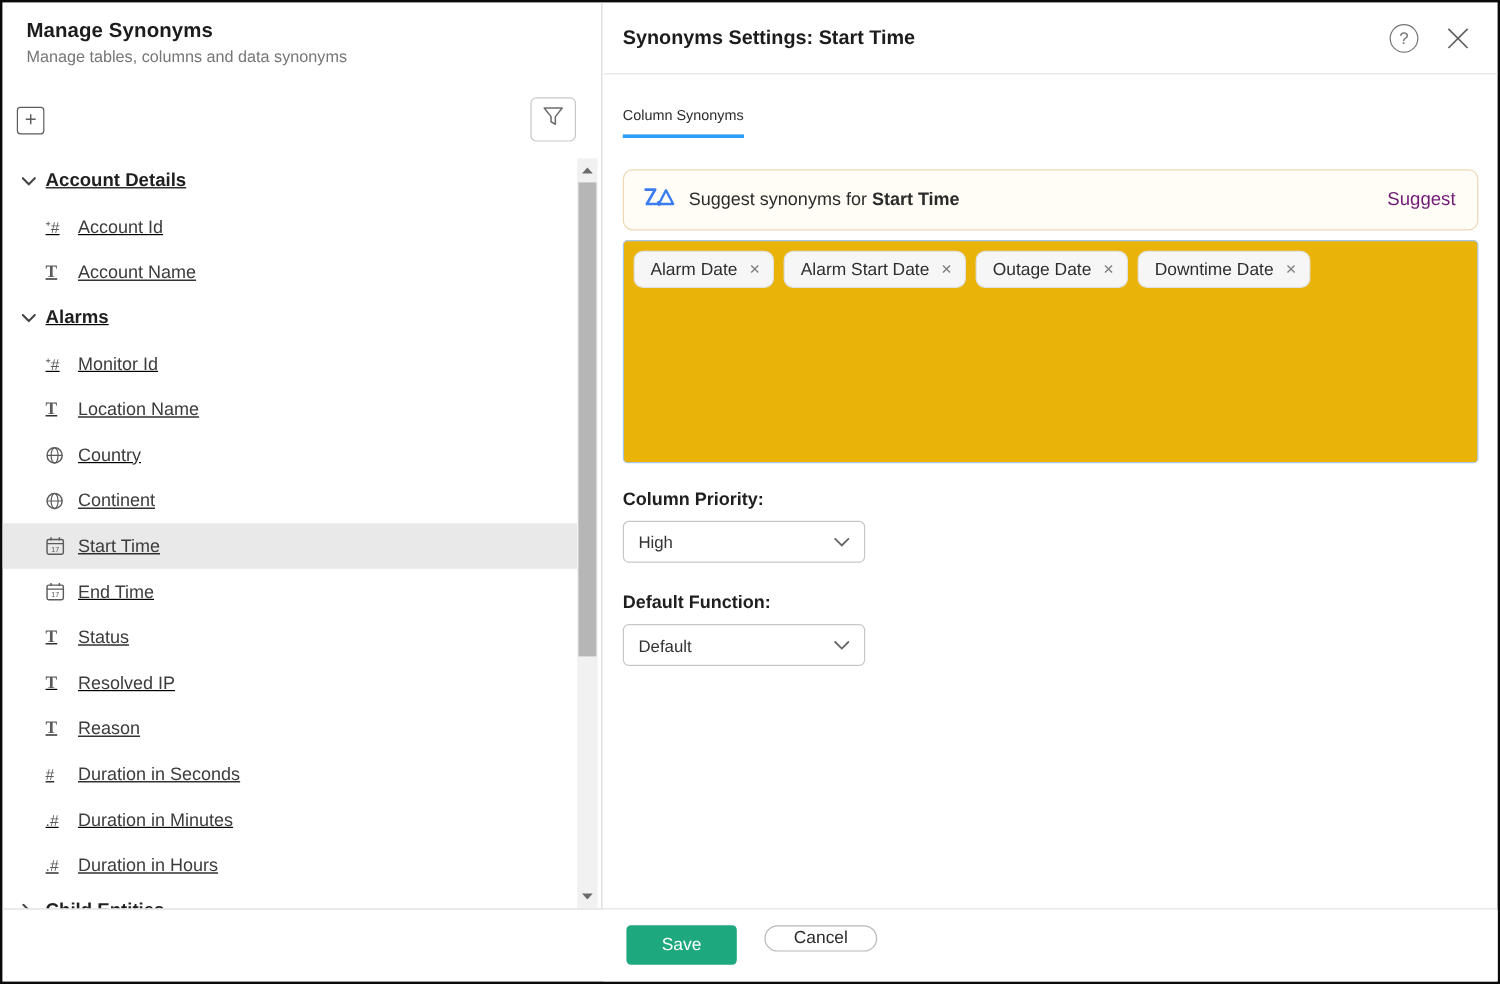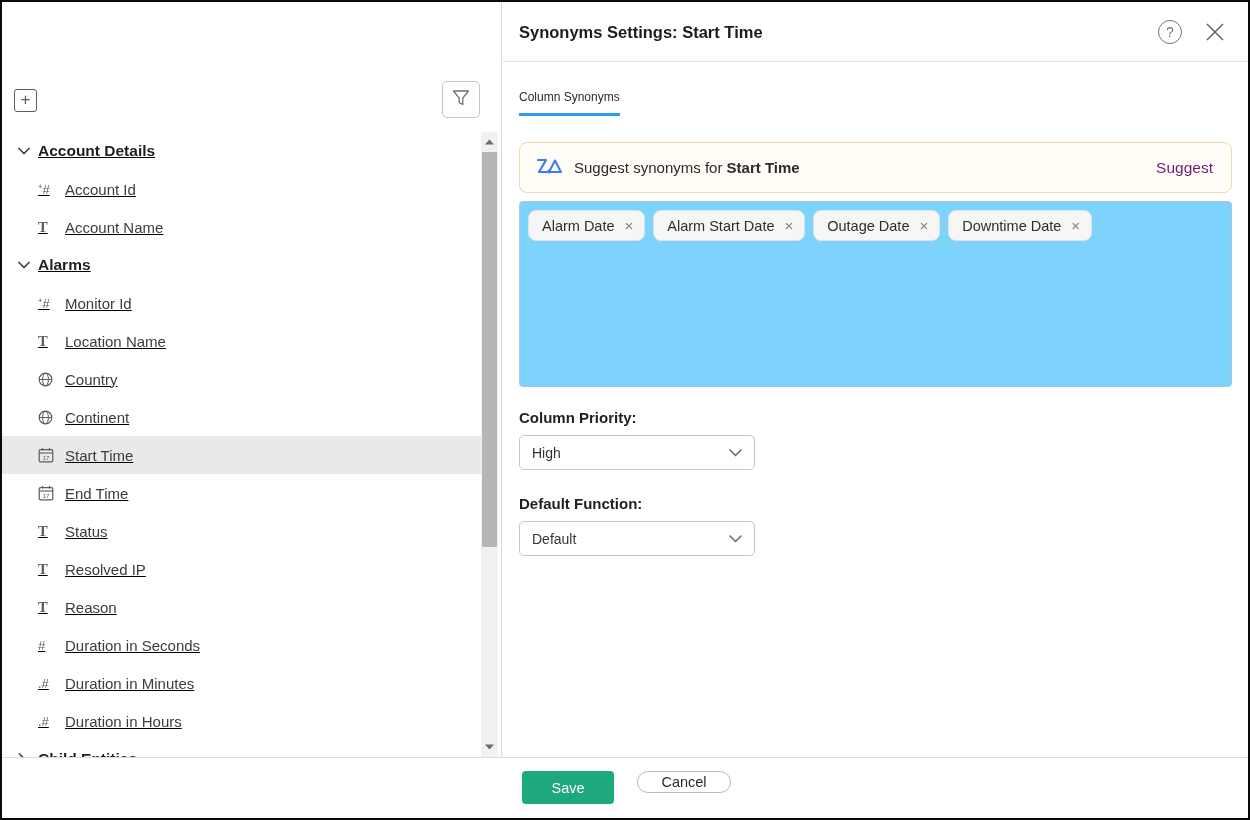--- a/index.html
+++ b/index.html
@@ -65,31 +65,31 @@
     display:flex; align-items:center; padding:0 18px 0 16px;
   }
   .zia-text { margin-left:11px; font-size:15px; color:#2b2b2b; }
   .zia-text b { font-weight:bold; }
   .zia-spacer { flex:1; }
   .suggest-link { font-size:15.5px; color:#701a75; cursor:pointer; }
   .syn-label-row { margin-top:19px; font-size:15px; color:#1f1f1f; }
   .syn-label-row .lbl { font-weight:bold; }
   .syn-label-row .hint { font-weight:normal; font-size:14.5px; color:#3c3c3c; }
   .tag-box {
-    margin-top:8px; height:186px; border:1px solid #a6c6e6; border-radius:4px; background:#7dd3fc;
+    margin-top:8px; height:186px; border:1px solid #a6c6e6; border-radius:4px; background:#eab308;
     padding:8px; display:flex; flex-wrap:wrap; align-content:flex-start; gap:8px; cursor:text;
   }
   .tag {
     height:31px; background:#f6f6f6; border:1px solid #e2e2e2; border-radius:8px;
     display:flex; align-items:center; padding:0 11px 0 13px; font-size:14.5px; color:#2e2e2e;
   }
   .tag .x { margin-left:10px; color:#7e7e7e; font-size:15px; cursor:pointer; line-height:1; }
   .field-label { margin-top:22px; font-size:15px; font-weight:bold; color:#1f1f1f; }
   .select {
-    margin-top:9px; width:236px; height:35px; border:1px solid #c7c7c7; border-radius:5px; background:#fff;
+    margin-top:9px; width:202px; height:35px; border:1px solid #c7c7c7; border-radius:5px; background:#fff;
     display:flex; align-items:center; padding:0 12px; font-size:14px; color:#333; cursor:pointer;
   }
   .select .sel-spacer { flex:1; }
   .field-label.second { margin-top:25px; }
   
   #footer-divider { position:absolute; left:0; top:755px; width:1246px; height:1px; background:#dcdcdc; }
   #footer { position:absolute; left:501px; top:756px; width:749px; height:60px; background:#fff; }
   .save-btn {
     position:absolute; left:19px; top:13px; width:92px; height:33px; background:#1ea87e; color:#fff;
     border:none; border-radius:4px; font-size:14.5px; font-family:"Liberation Sans", sans-serif; cursor:pointer;
@@ -98,20 +98,24 @@
     position:absolute; left:134px; top:13px; width:94px; height:22px; background:#fff; color:#2b2b2b;
     border:1px solid #b9b9b9; border-radius:12px; font-size:14.5px; font-family:"Liberation Sans", sans-serif; cursor:pointer;
   }
 </style>
 </head>
 <body>
 
 <div id="window">
 
   <div id="left-panel">
+    <div class="lp-header">
+      <div class="lp-title">Manage Synonyms</div>
+      <div class="lp-subtitle">Manage tables, columns and data synonyms</div>
+    </div>
     <div class="lp-toolbar">
       <div class="add-btn">
         <span>+</span>
       </div>
       <div class="filter-btn">
         <span>
           <svg width="18" height="18" viewBox="0 0 18 18">
               <path d="M1.5 2 H16.5 L10.8 9.2 V15.5 L7.2 13.5 V9.2 Z" fill="none" stroke="#6e6e6e" stroke-width="1.3" stroke-linejoin="round"></path>
             </svg>
         </span>

